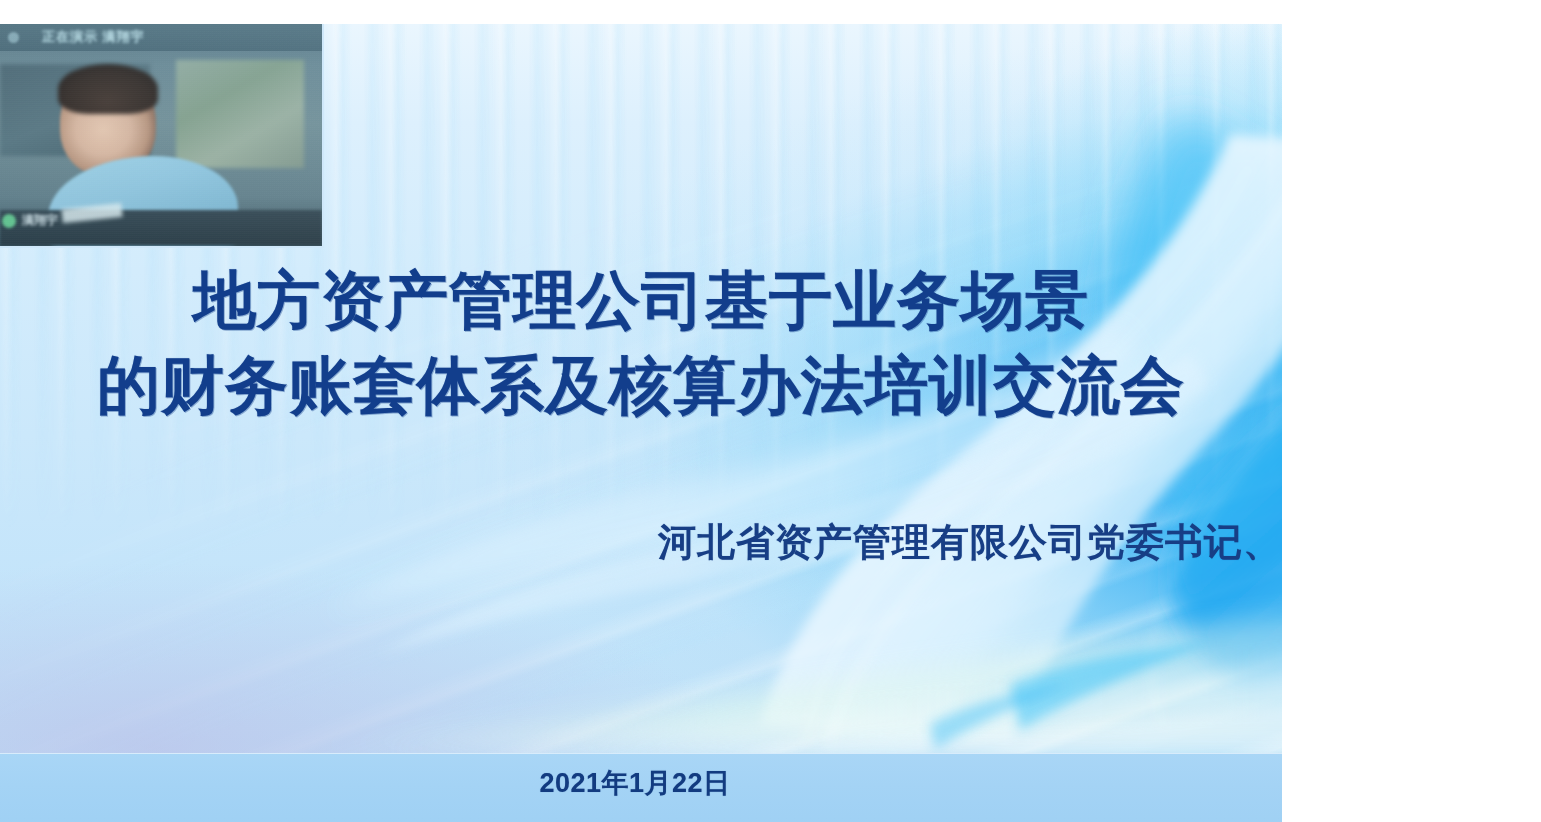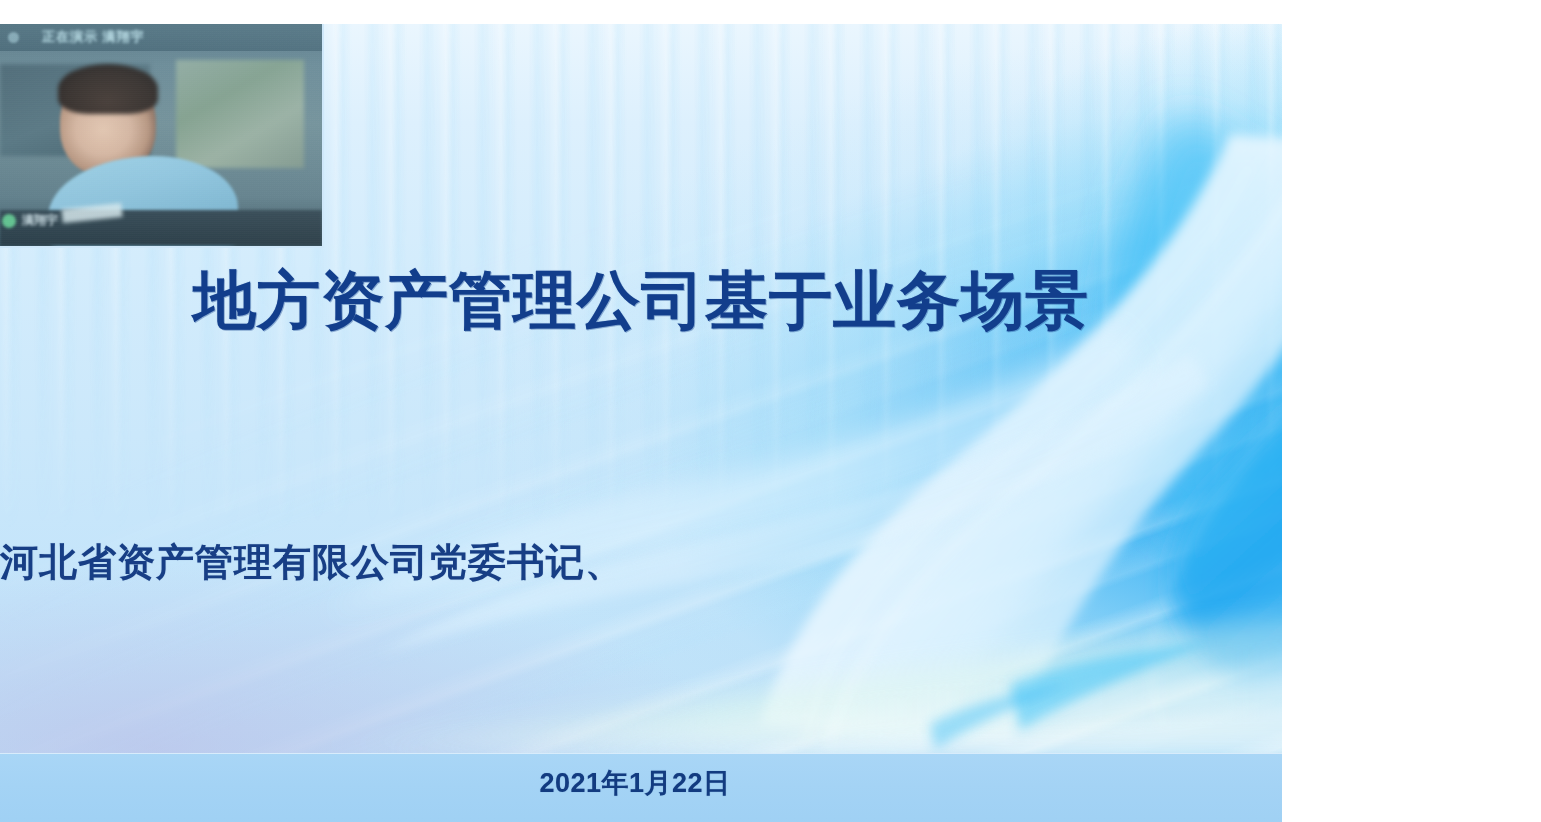--- a/index.html
+++ b/index.html
@@ -263,22 +263,22 @@
     text-shadow:
       0 0 1px rgba(18,62,140,0.45),
       1px 1px 0 rgba(18,62,140,0.35);
     white-space: nowrap;
   }
 
   .subtitle-block {
     position: absolute;
     left: 0;
     right: 0;
-    top: 514px;
-    text-align: left;
+    top: 494px;
+    text-align: right;
   }
   .subtitle-line {
     font-size: 38px;
     line-height: 49px;
     font-weight: 700;
     color: #173e85;
     letter-spacing: 1px;
     text-shadow: 0 0 1px rgba(23,62,133,0.35);
     white-space: nowrap;
   }
@@ -381,20 +381,21 @@
     <div class="wc-label">满翔宇</div>
     <div class="wc-topbar"></div>
     <div class="wc-topbar-dot"></div>
     <div class="wc-topbar-text">正在演示 满翔宇</div>
     <div class="wc-wash"></div>
     <div class="wc-noise"></div>
   </div>
 
   <div class="title-block">
     <div class="title-line">地方资产管理公司基于业务场景</div>
+    <div class="title-line">的财务账套体系及核算办法培训交流会</div>
   </div>
 
   <div class="subtitle-block">
     <div class="subtitle-line">河北省资产管理有限公司党委书记、</div>
   </div>
 
   <div class="date-text">2021年1月22日</div>
 
 </div>
 

